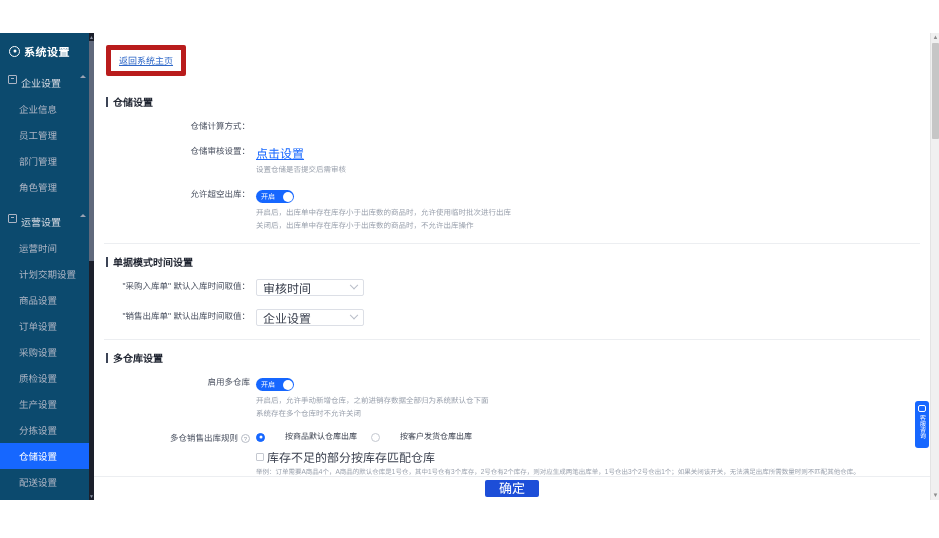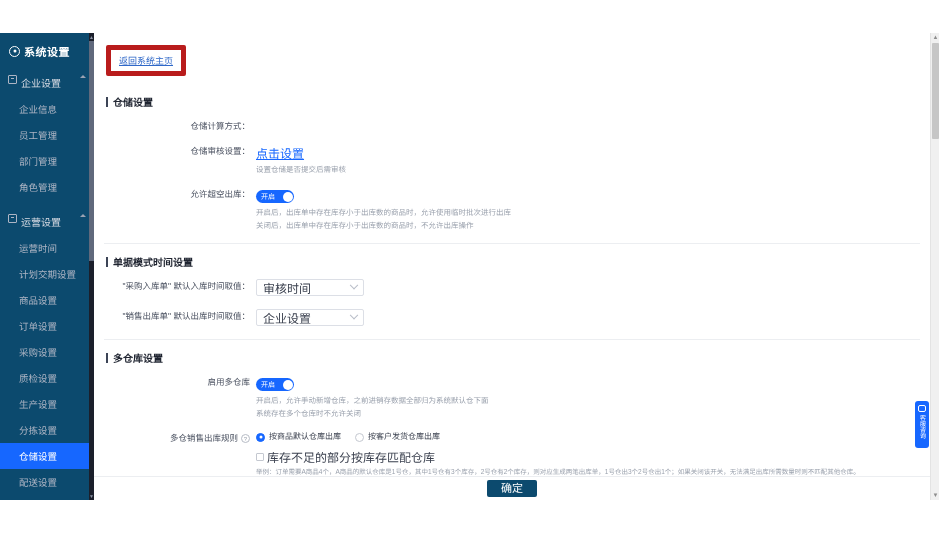--- a/index.html
+++ b/index.html
@@ -264,21 +264,21 @@
     align-items: center;
     flex-wrap: wrap;
     gap: 14px;
     font-size: 8px;
     color: #3b414f;
     line-height: 12px;
   }
   .opt {
     display: inline-flex;
     align-items: center;
-    gap: 4px;
+    gap: 20px;
   }
   .radio {
     width: 9px; height: 9px;
     border: 1px solid #c4c8d0;
     border-radius: 50%;
     background: #ffffff;
     flex: 0 0 9px;
     position: relative;
   }
   .radio.checked {
@@ -324,23 +324,23 @@
   .footer-bar {
     flex: 0 0 auto;
     height: 24px;
     background: #ffffff;
     border-top: 1px solid #eceef1;
     display: flex;
     align-items: center;
     justify-content: center;
   }
   .confirm-btn {
-    background: #0c4a6e;
+    background: #1d4ed8;
     color: #ffffff;
-    font-size: 11px;
+    font-size: 13px;
     padding: 3px 14px;
     border-radius: 2px;
     border: none;
     line-height: 11px;
   }
 
   
   .page-scroll {
     position: absolute;
     right: 0; top: 0;

